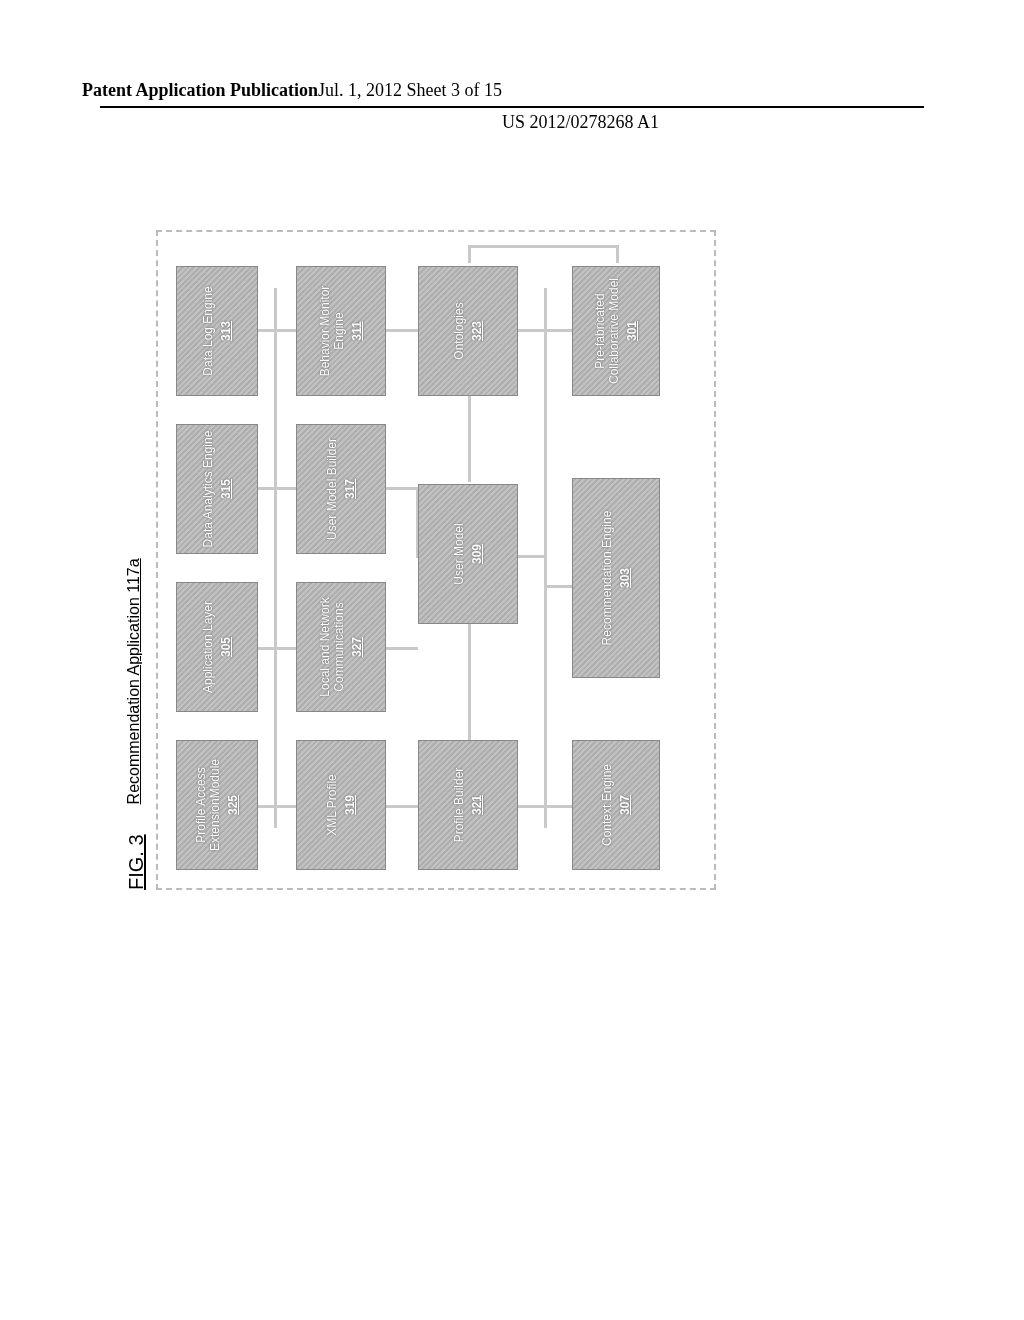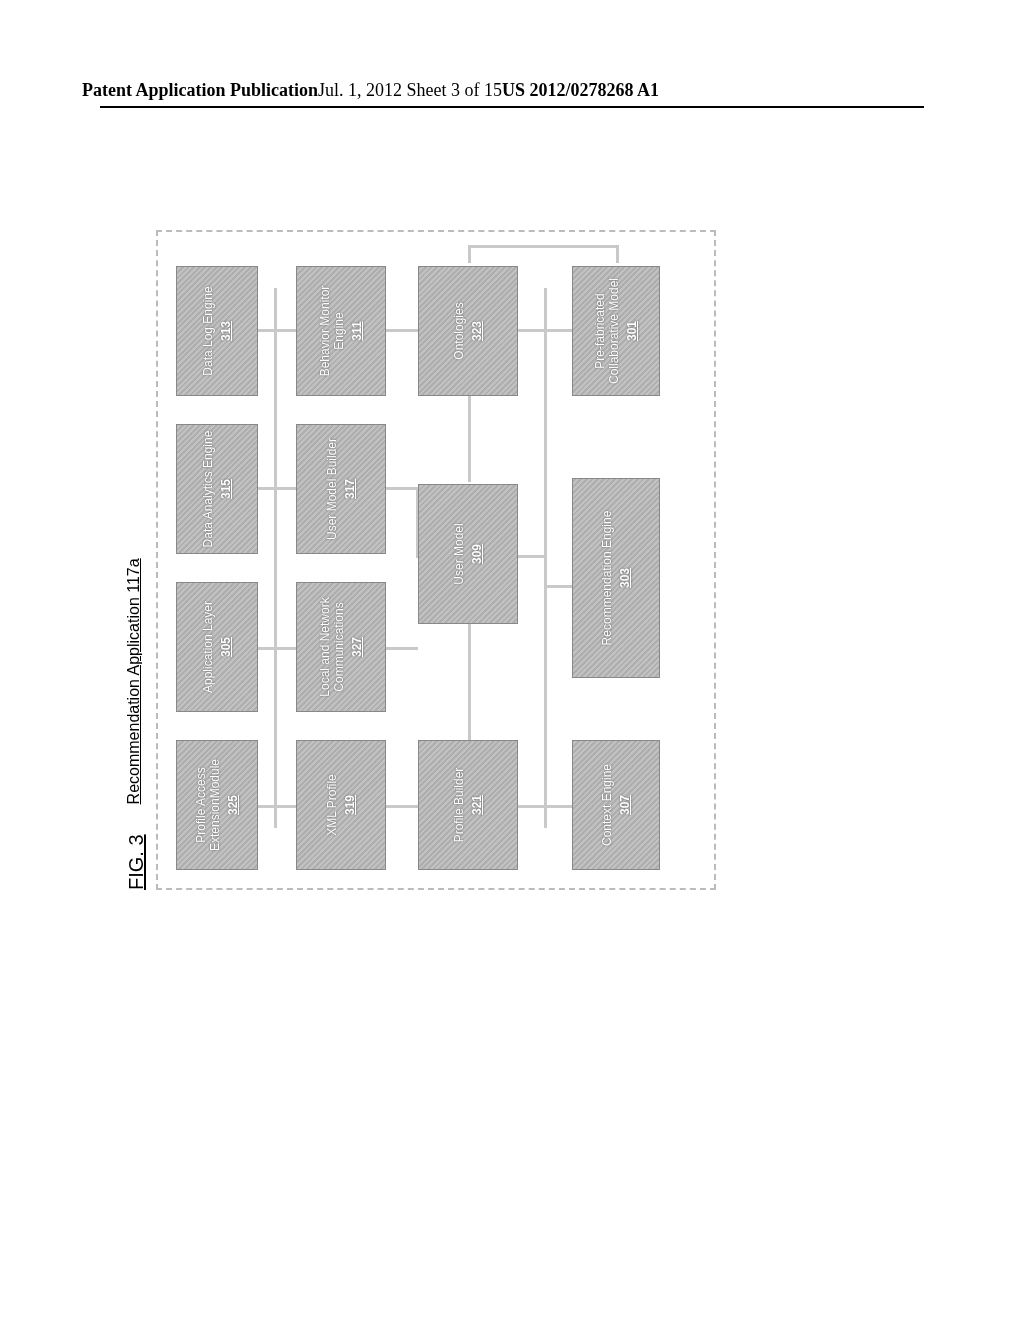--- a/index.html
+++ b/index.html
@@ -21,21 +21,21 @@
     top: 80px;
     left: 0;
     width: 1024px;
     display: flex;
     font-family: "Times New Roman", serif;
     font-size: 18px;
     padding: 0 82px;
     box-sizing: border-box;
   }
   .header .left { font-weight: bold; }
-  .header .right { font-weight: bold; }
+  .header .right { font-weight: normal; margin-top: 32px; }
   .hr {
     position: absolute;
     top: 106px;
     left: 100px;
     width: 824px;
     border-top: 2px solid #000;
   }
 
   .figure-area {
     position: absolute;

